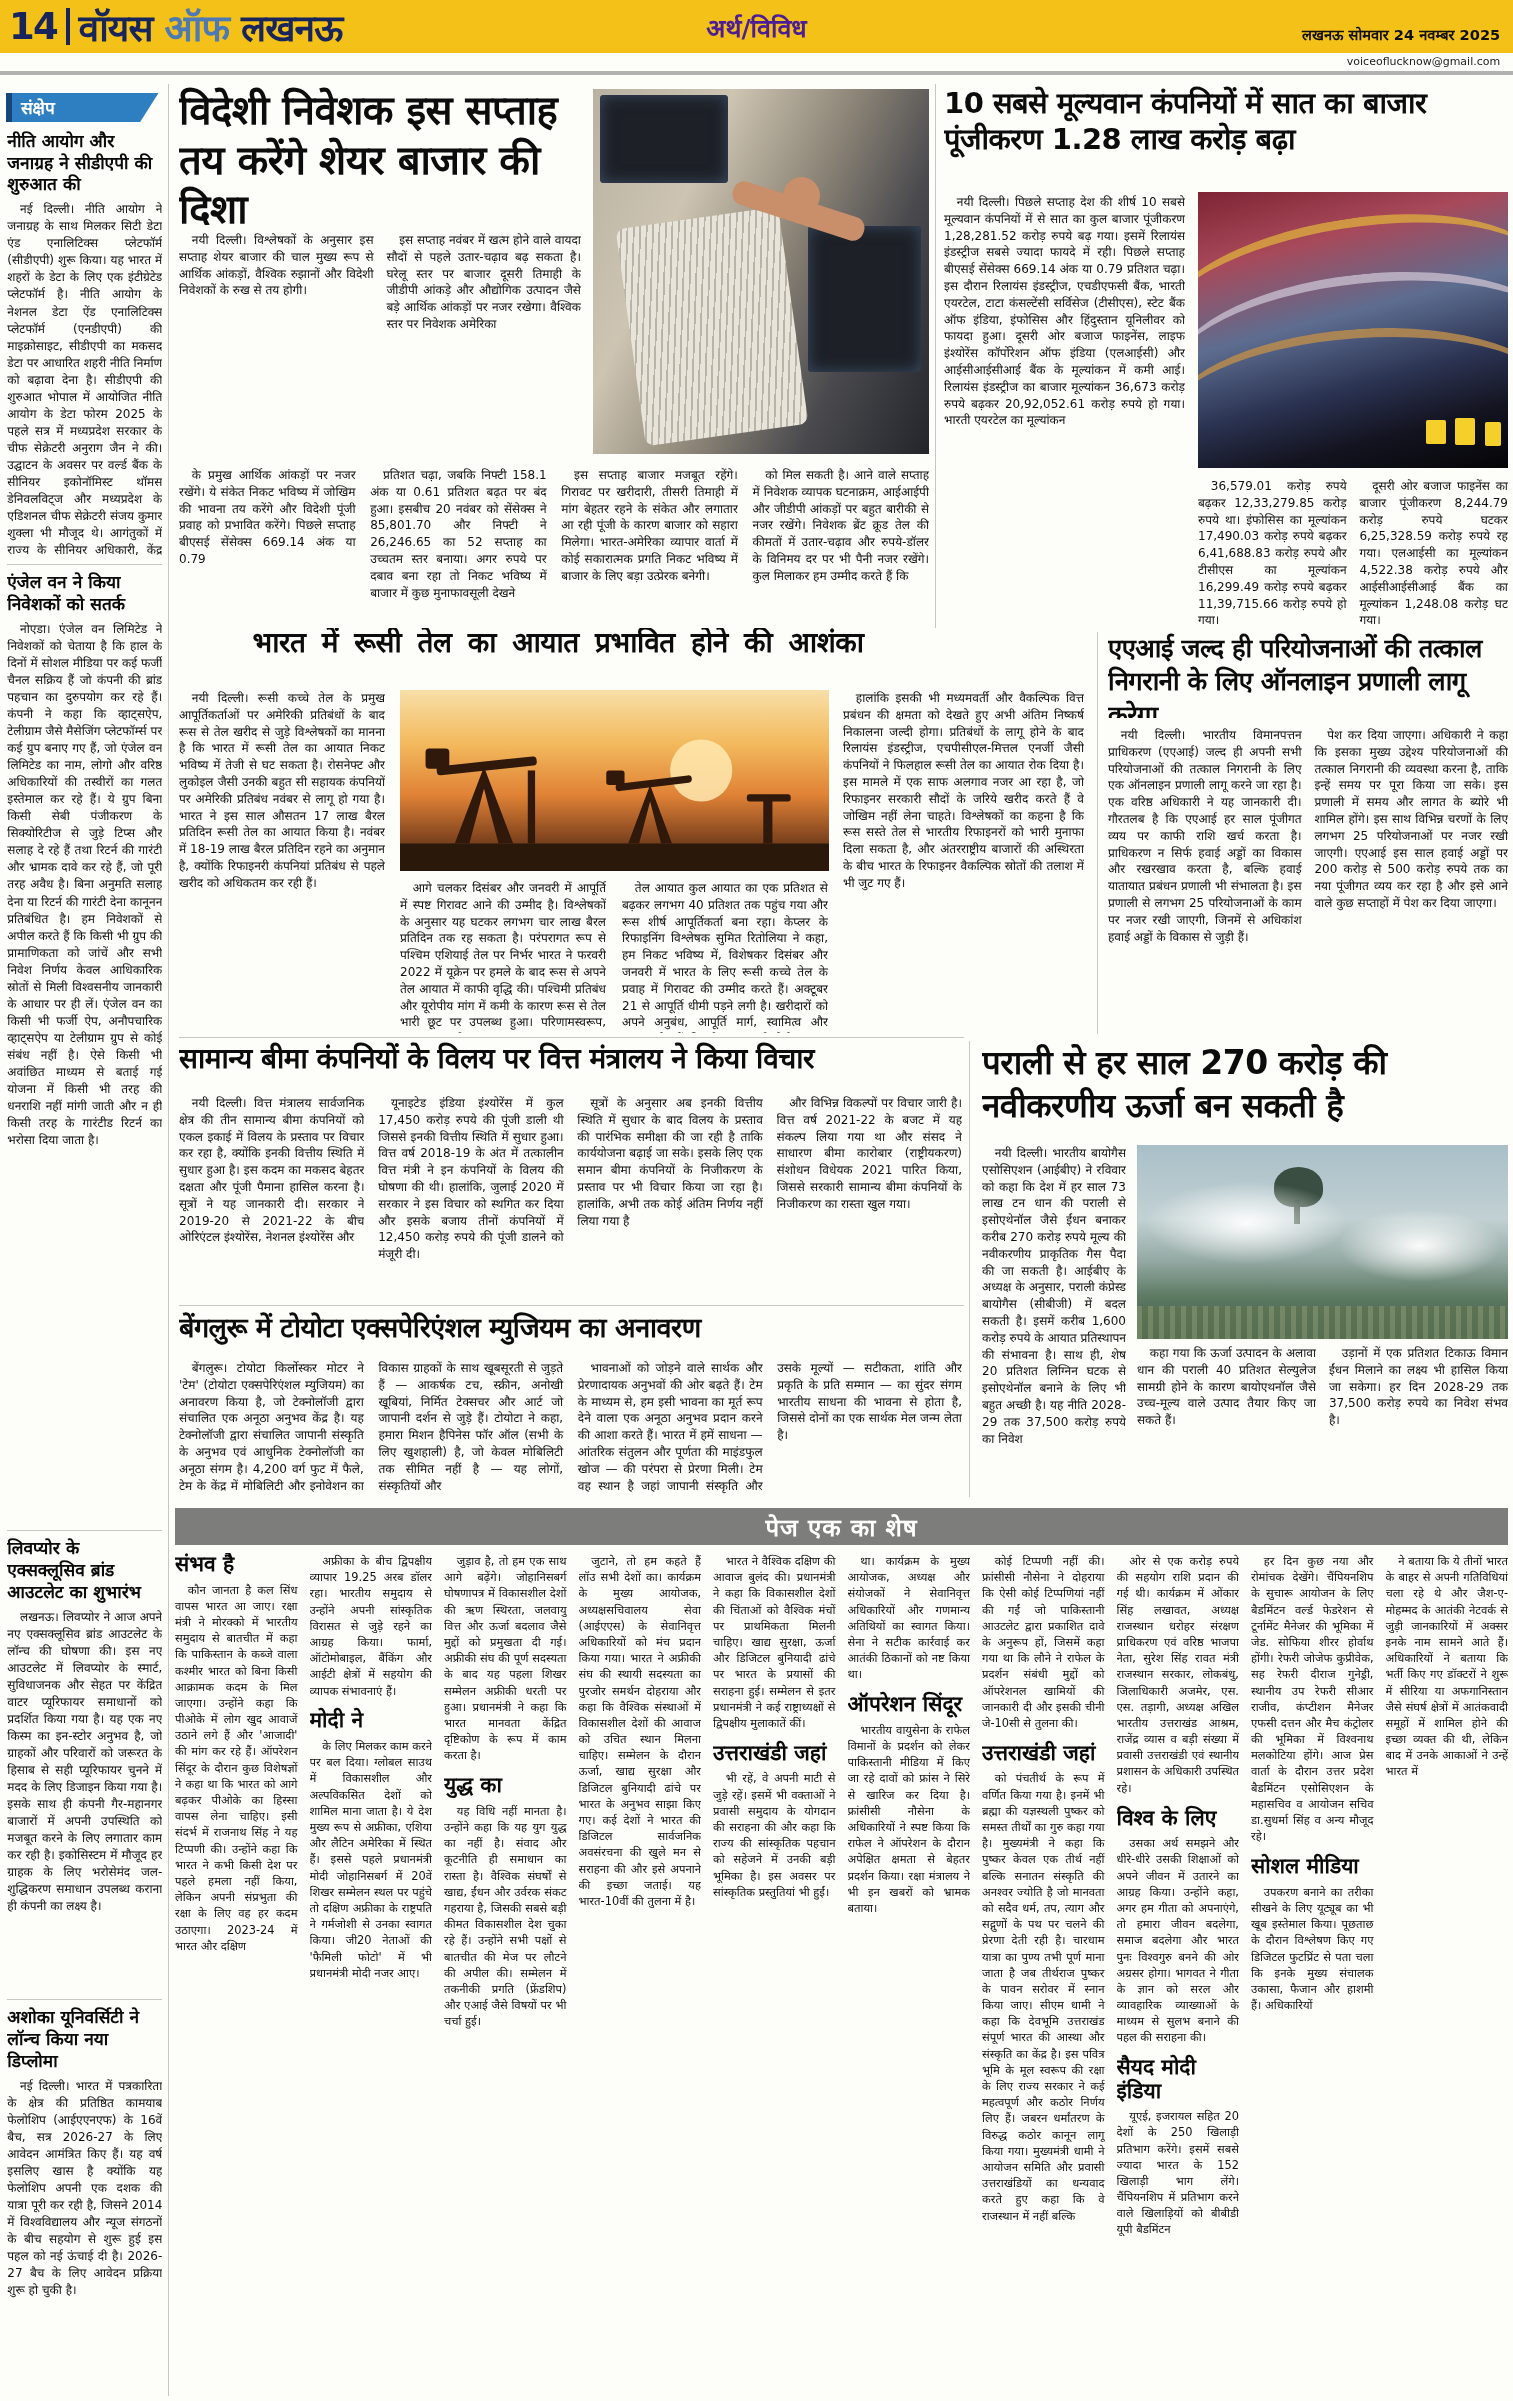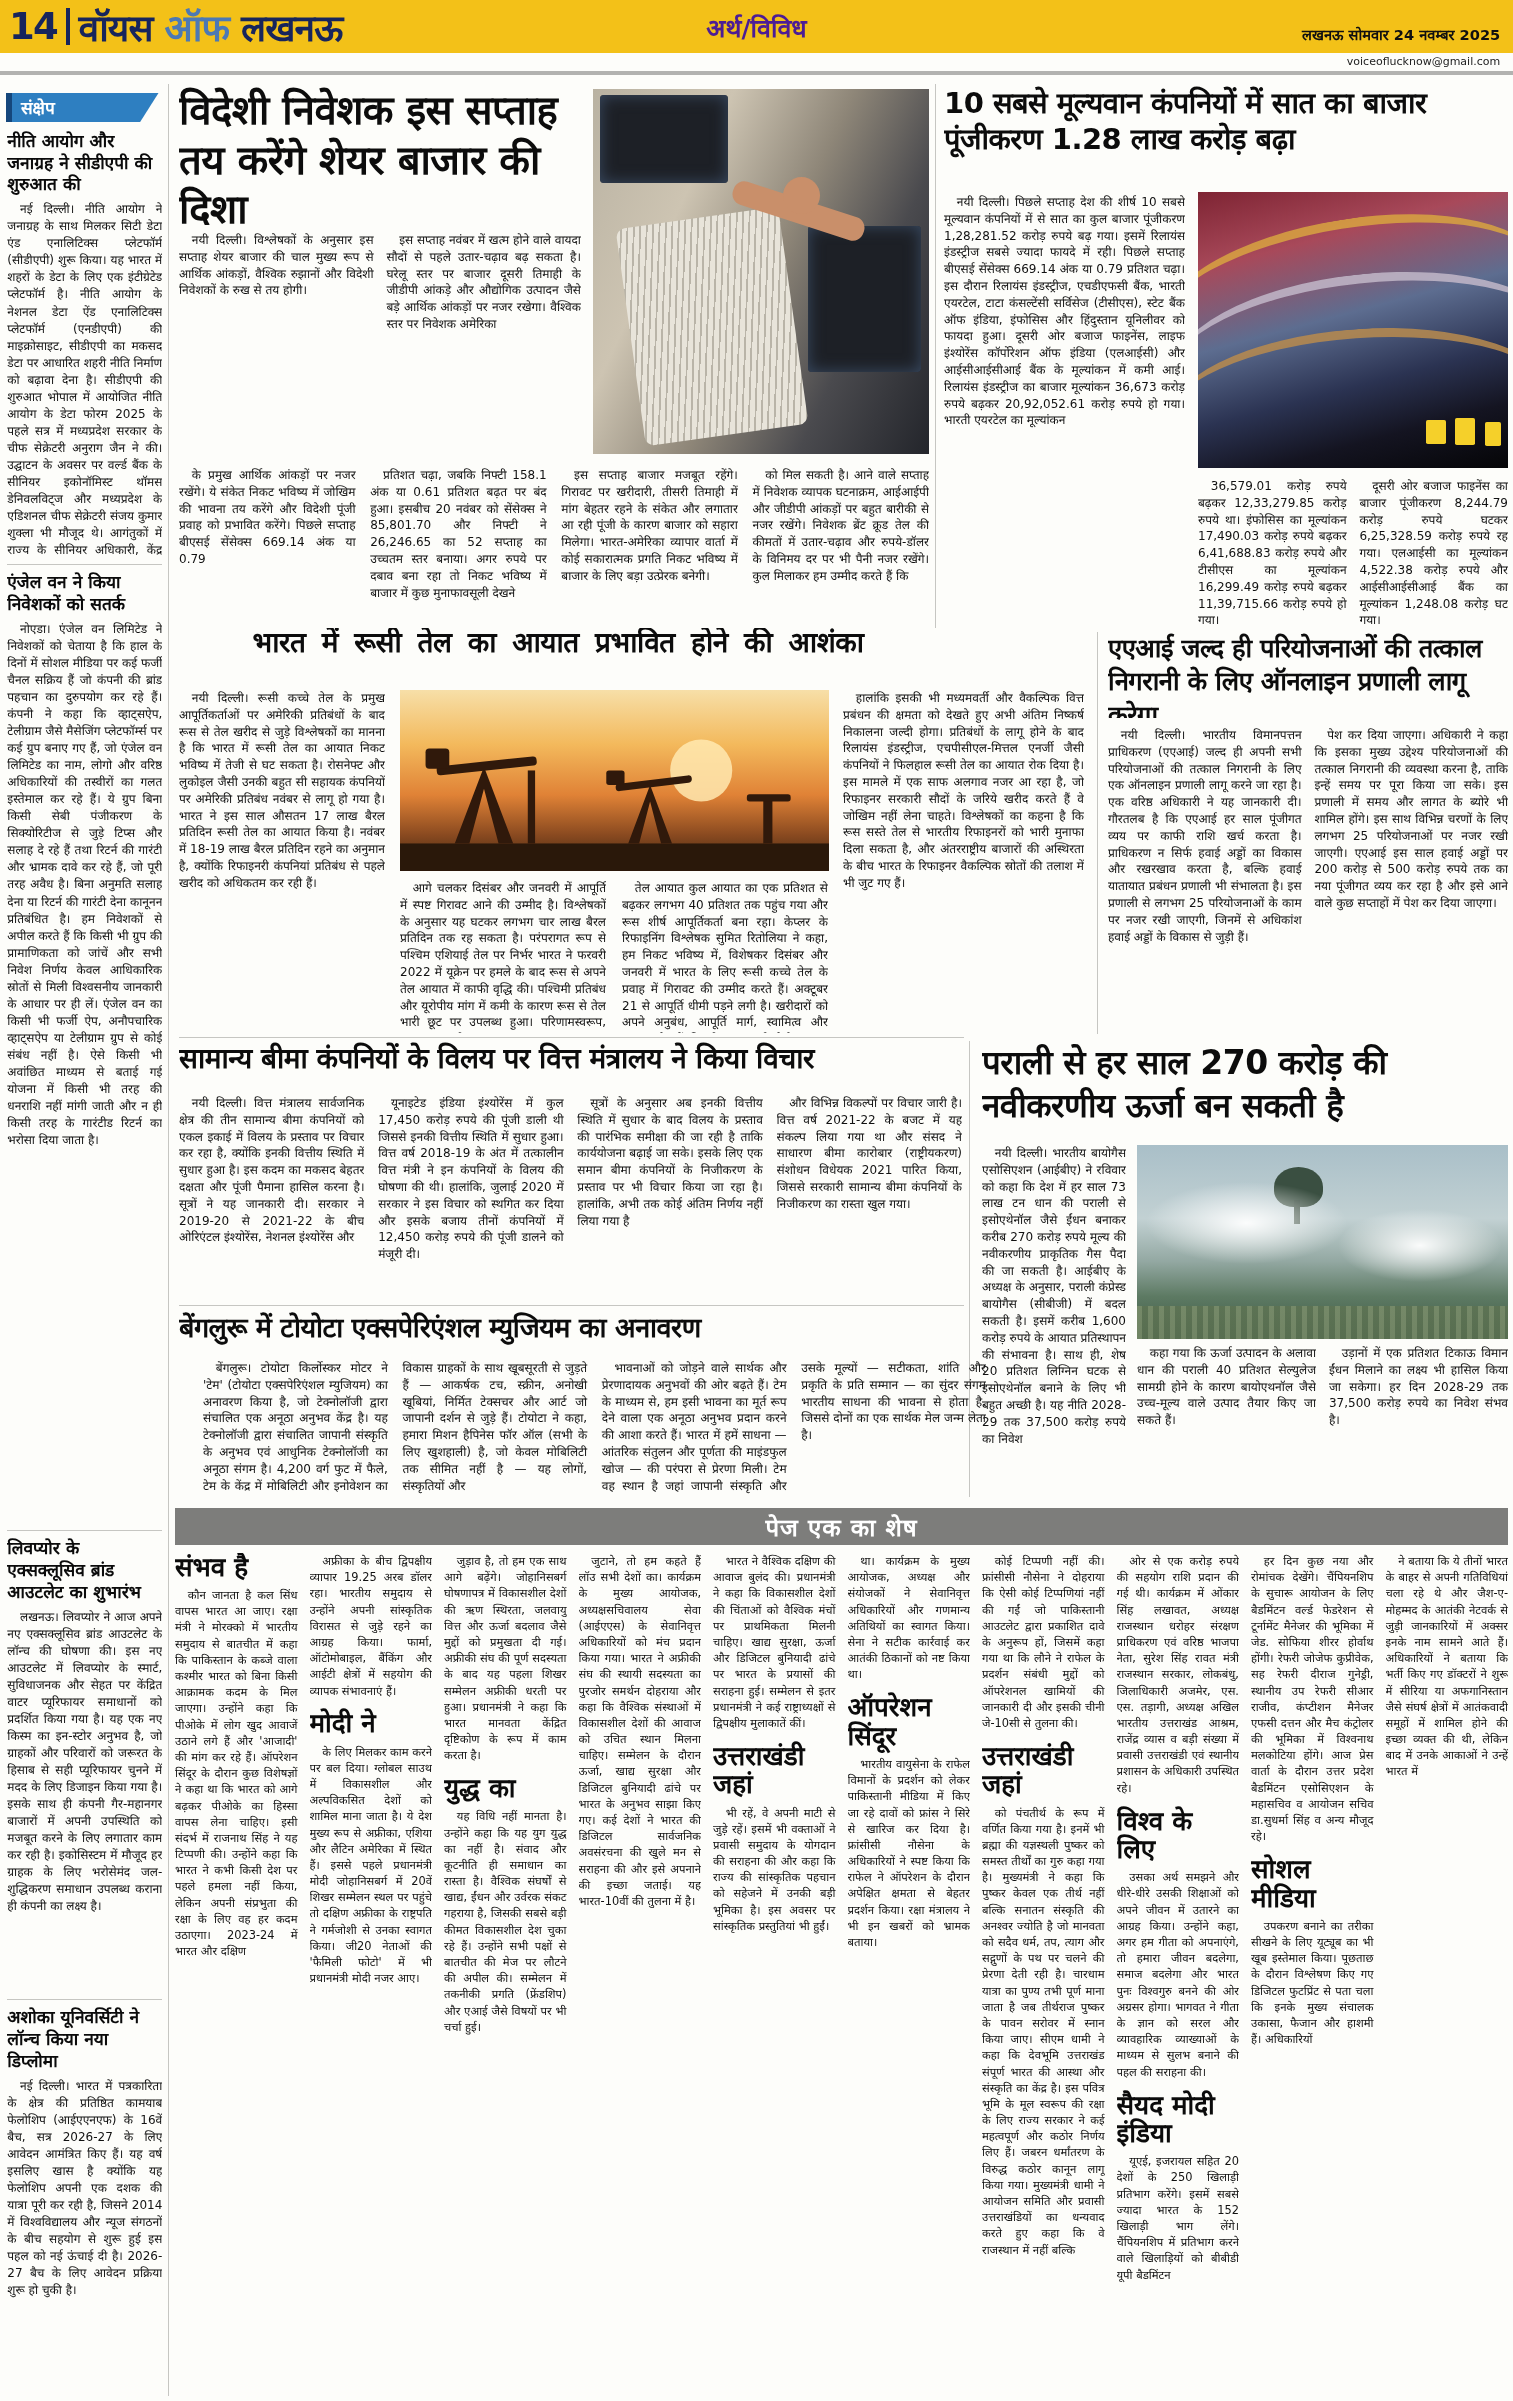--- a/index.html
+++ b/index.html
@@ -18,21 +18,21 @@
   .mast-rule{position:absolute;left:0;top:71px;width:1513px;height:3.7px;background:#b2b2b0;}
 
   
   .head-xl{font-weight:800;color:#0c0c0c;line-height:1.24;letter-spacing:-0.5px;}
   .body-txt{font-size:12px;line-height:1.4;text-align:justify;overflow:hidden;}
   .body-txt p{margin:0 0 1.8px 0;text-indent:12.8px;}
   .abs{position:absolute;}
   .vrule{position:absolute;width:0.9px;background:#c6c6c2;}
   .hrule{position:absolute;height:0.9px;background:#c6c6c2;}
   .cols2{column-count:2;column-gap:12.8px;}
-  .cols4{column-count:4;column-gap:14.6px;margin-left:24px;}
+  .cols4{column-count:4;column-gap:14.6px;}
 
   
   .brief-band{position:absolute;left:5.5px;top:93px;width:153px;height:29px;background:#2e7fc1;
       clip-path:polygon(0 0,100% 0,88% 100%,0 100%);display:flex;align-items:center;}
   .brief-band .notch{width:6.4px;height:29px;background:#15477c;margin-right:9px;}
   .brief-band span{color:#fff;font-size:17.3px;font-weight:800;}
   .brief{position:absolute;left:7.3px;width:155px;overflow:hidden;}
   .brief h3{margin:0 0 5.5px 0;font-size:17.3px;line-height:1.25;font-weight:800;color:#0b0b0b;}
   .brief .body-txt{font-size:12px;line-height:1.42;}
   .brief.rule-top{border-top:0.9px solid #c6c6c2;padding-top:7.3px;}
@@ -66,21 +66,21 @@
   .parali-head{font-size:33px;line-height:1.3;}
   .toyota-head{font-size:27px;}
 
   
   .rest-band{position:absolute;left:175px;top:1508px;width:1333px;height:37px;background:#7d7d7b;
       display:flex;align-items:center;justify-content:center;}
   .rest-band span{color:#fff;font-size:24px;font-weight:800;letter-spacing:0.9px;}
   .rest-wrap{position:absolute;left:175px;top:1553px;width:1333px;height:840px;display:flex;gap:12px;overflow:hidden;}
   .rest-col{flex:1 1 0;overflow:hidden;}
   .rest-col .body-txt{font-size:11.4px;line-height:1.42;}
-  .rest-col h4{margin:9px 0 5.5px 0;font-size:26px;font-weight:800;color:#0b0b0b;line-height:1.1;}
+  .rest-col h4{margin:9px 0 5.5px 0;font-size:21px;font-weight:800;color:#0b0b0b;line-height:1.1;}
   .rest-col h4.first{margin-top:0;}
 </style>
 </head>
 <body>
 
 <div id="page">
 
   <div class="mast">
     <span class="pageno">14</span>
     <span class="mast-sep"></span>

